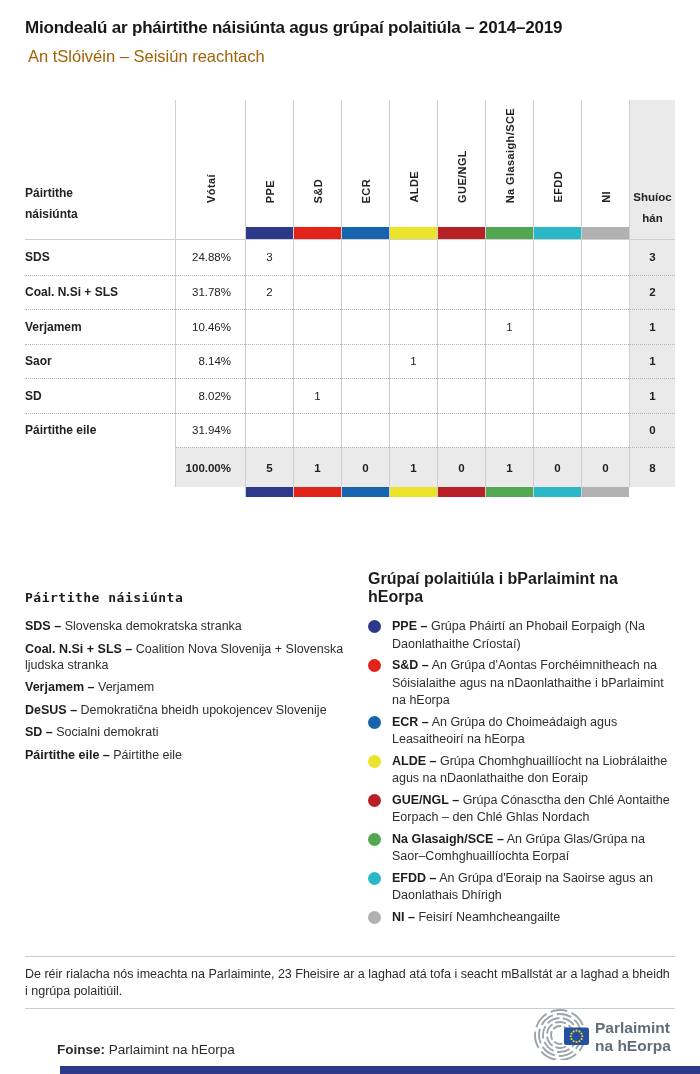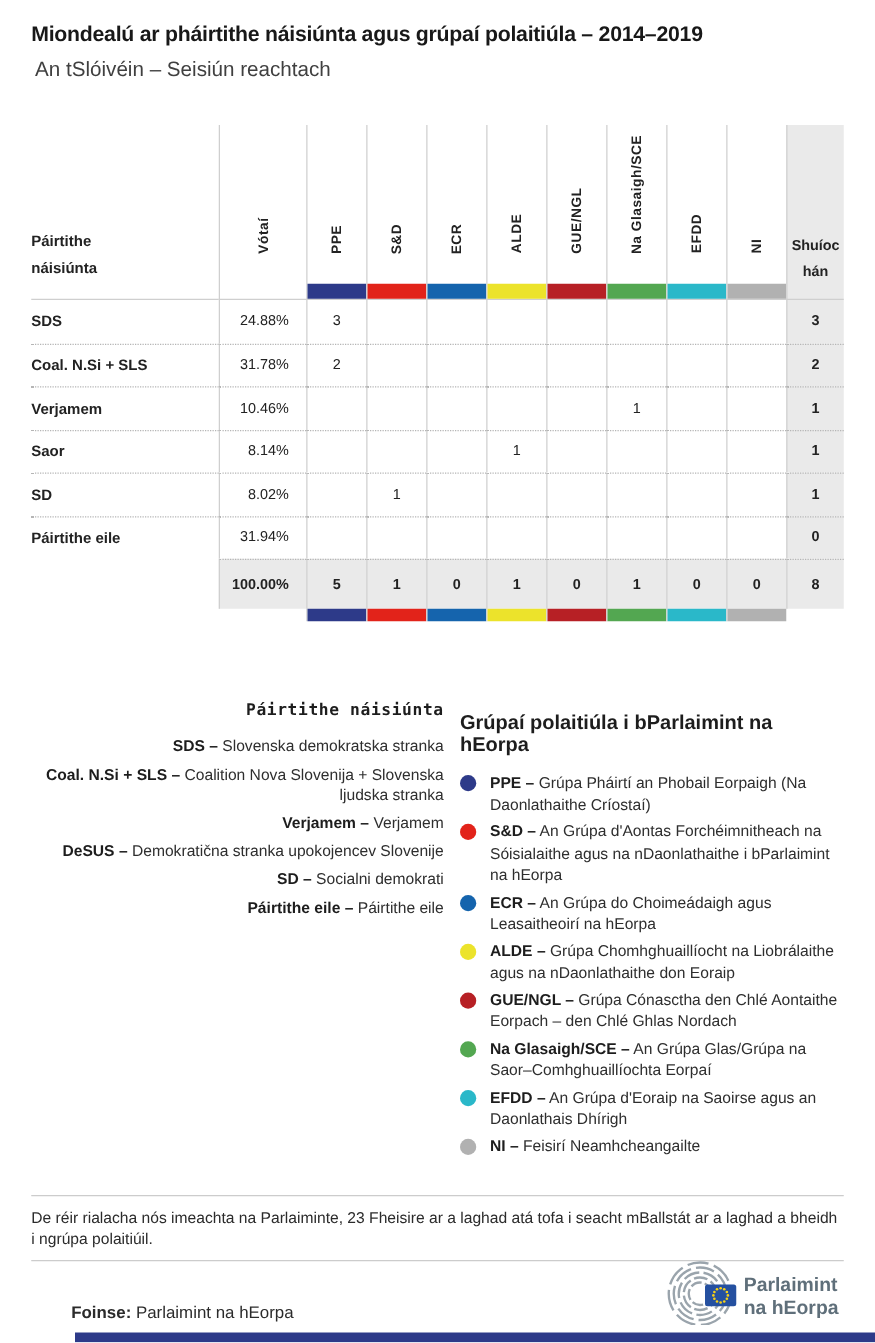--- a/index.html
+++ b/index.html
@@ -1,21 +1,21 @@
 <!DOCTYPE html>
 <html><head>
 <meta charset="utf-8">
 <style>
   html,body{margin:0;padding:0;background:#fff;}
   .page{position:relative;width:700px;height:1074px;background:#ffffff;overflow:hidden;
         font-family:"Liberation Sans",sans-serif;color:#1f1f1f;}
   .abs{position:absolute;}
 
   .title{left:25px;top:18px;font-size:17px;font-weight:bold;color:#181818;letter-spacing:-0.2px;text-align:right;}
-  .subtitle{left:28px;top:47px;font-size:16.5px;font-weight:400;color:#404040;}
+  .subtitle{left:28px;top:47px;font-size:16.5px;font-weight:400;color:#a16207;}
 
   
   .tbl{left:25px;top:100px;width:650px;display:grid;
        grid-template-columns:150px 70px repeat(8,48px) 46px;
        grid-template-rows:140px repeat(6,34.5px) 40px 10px;}
   .cell{box-sizing:border-box;display:flex;align-items:center;font-size:11.5px;color:#222;position:relative;}
   .vl{border-left:1px solid #cfcfcf;}
   .hb{border-bottom:1px solid #cfcfcf;}
   .dt{border-top:1px dotted #b5b5b5;}
   .gray{background:#eaeaea;}
@@ -24,21 +24,21 @@
   .bold{font-weight:700;}
   .party{font-weight:700;font-size:12px;}
   .rot{position:absolute;bottom:36px;left:50%;transform:translateX(-50%) rotate(180deg);
        writing-mode:vertical-rl;font-weight:700;font-size:11px;letter-spacing:0.4px;white-space:nowrap;color:#222;}
   .hdr-party{position:absolute;left:0;bottom:14px;font-weight:700;font-size:12px;line-height:21px;color:#222;}
   .seats-lab{position:absolute;left:0;right:0;bottom:10px;text-align:center;font-weight:700;font-size:11.5px;line-height:21px;color:#222;}
   .bar{position:absolute;left:0;right:0;bottom:0;height:12px;}
   .b2{width:100%;height:10px;align-self:flex-start;}
 
   
-  .leg-left{left:25px;top:561px;width:330px;text-align:right;}
+  .leg-left{left:25px;top:590px;width:330px;}
   .leg-left-head{font-family:"DejaVu Sans Mono",monospace;font-weight:700;font-size:13px;letter-spacing:0.5px;color:#1d1d1d;margin-bottom:13px;}
   .lp-item{font-size:12.5px;line-height:16px;margin-bottom:6.5px;color:#2e2e2e;}
   .lp-item b,.lg-text b{color:#1d1d1d;}
   .leg-right{left:368px;top:570px;width:308px;}
   .leg-right-head{font-weight:700;font-size:16px;color:#1d1d1d;margin-bottom:12px;}
   .lg-item{display:flex;margin-bottom:4px;}
   .dot{width:13px;height:13px;border-radius:50%;flex-shrink:0;margin-right:11px;margin-top:2px;}
   .lg-text{font-size:12.5px;line-height:17.5px;color:#2e2e2e;}
 
   
@@ -218,21 +218,21 @@
         <span class="b2" style="background-color: rgb(177, 177, 177);"></span>
       </div>
     <div class="cell"></div>
   </div>
 
   <div class="abs leg-left">
     <div class="leg-left-head">Páirtithe náisiúnta</div>
     <div class="lp-item"><b>SDS –</b> <span>Slovenska demokratska stranka</span></div>
     <div class="lp-item"><b>Coal. N.Si + SLS –</b> <span>Coalition Nova Slovenija + Slovenska ljudska stranka</span></div>
     <div class="lp-item"><b>Verjamem –</b> <span>Verjamem</span></div>
-    <div class="lp-item"><b>DeSUS –</b> <span>Demokratična stranka upokojencev Slovenije</span></div>
+    <div class="lp-item"><b>DeSUS –</b> <span>Demokratična bheidh upokojencev Slovenije</span></div>
     <div class="lp-item"><b>SD –</b> <span>Socialni demokrati</span></div>
     <div class="lp-item"><b>Páirtithe eile –</b> <span>Páirtithe eile</span></div>
   </div>
 
   <div class="abs leg-right">
     <div class="leg-right-head">Grúpaí polaitiúla i bParlaimint na hEorpa</div>
     <div class="lg-item">
         <span class="dot" style="background-color: rgb(45, 58, 137);"></span>
         <div class="lg-text"><b>PPE –</b> <span>Grúpa Pháirtí an Phobail Eorpaigh (Na Daonlathaithe Críostaí)</span></div>
       </div>

